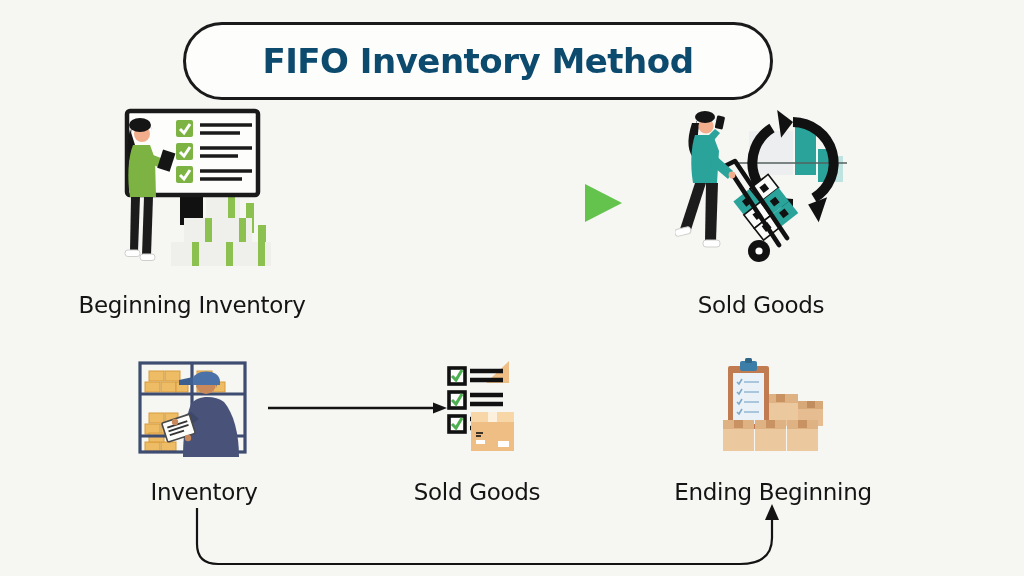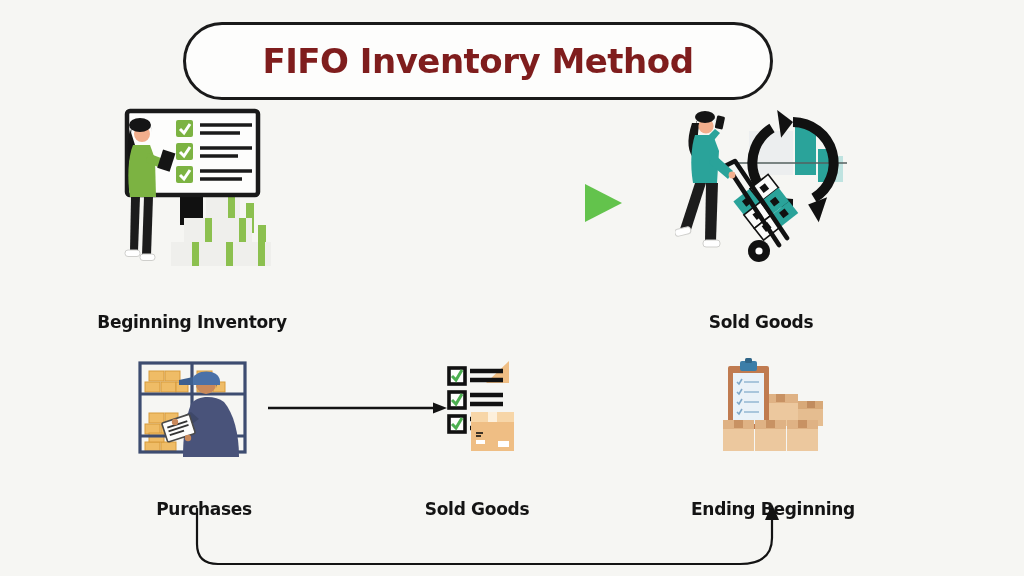--- a/index.html
+++ b/index.html
@@ -8,25 +8,25 @@
     background:#f6f6f3;
     font-family:"DejaVu Sans","Liberation Sans",sans-serif;
   }
   .abs{position:absolute;}
   .title-pill{
     left:183px;top:22px;width:584px;height:72px;
     background:#fdfdfc;border:3px solid #1a1a1a;border-radius:40px;
     display:flex;align-items:center;justify-content:center;
   }
   .title-text{
-    font-size:34px;font-weight:700;color:#7f1d1d;letter-spacing:-0.5px;white-space:nowrap;
+    font-size:34px;font-weight:700;color:#0c4a6e;letter-spacing:-0.5px;white-space:nowrap;
   }
   .node-label{
-    font-size:17px;font-weight:700;color:#141414;letter-spacing:-0.3px;
-    white-space:nowrap;transform:translateX(-50%);margin-top:20px;
+    font-size:23px;font-weight:400;color:#141414;letter-spacing:-0.3px;
+    white-space:nowrap;transform:translateX(-50%);
   }
   .logo-text{font-family:"Liberation Serif","DejaVu Serif",serif;font-weight:700;}
   svg{display:block;}
 </style>
 </head>
 <body>
 
 <div id="canvas">
 
   <div class="abs title-pill">
@@ -282,21 +282,21 @@
         <rect x="40" y="62" width="31" height="31" fill="#ecc89e"></rect>
         <rect x="40" y="62" width="31" height="9" fill="#dfb284"></rect>
         <rect x="51" y="62" width="9" height="8" fill="#c89263"></rect>
         <rect x="72" y="62" width="31" height="31" fill="#ecc89e"></rect>
         <rect x="72" y="62" width="31" height="9" fill="#dfb284"></rect>
         <rect x="83" y="62" width="9" height="8" fill="#c89263"></rect>
       </g>
     </svg>
   </div>
 
-  <div class="abs node-label" style="left:204px;top:479px;">Purchases</div>
+  <div class="abs node-label" style="left:204px;top:479px;">Inventory</div>
   <div class="abs node-label" style="left:477px;top:479px;">Sold Goods</div>
   <div class="abs node-label" style="left:773px;top:479px;">Ending Beginning</div>
 
   <div class="abs" style="left:180px;top:500px;width:620px;height:72px;">
     <svg width="620" height="72" viewBox="0 0 620 72">
       <path d="M17,8 L17,44 Q17,64 38,64 L560,64 Q592,64 592,38 L592,18" fill="none" stroke="#131313" stroke-width="2.2"></path>
       <polygon points="585,20 592,4 599,20" fill="#131313"></polygon>
     </svg>
   </div>
 

